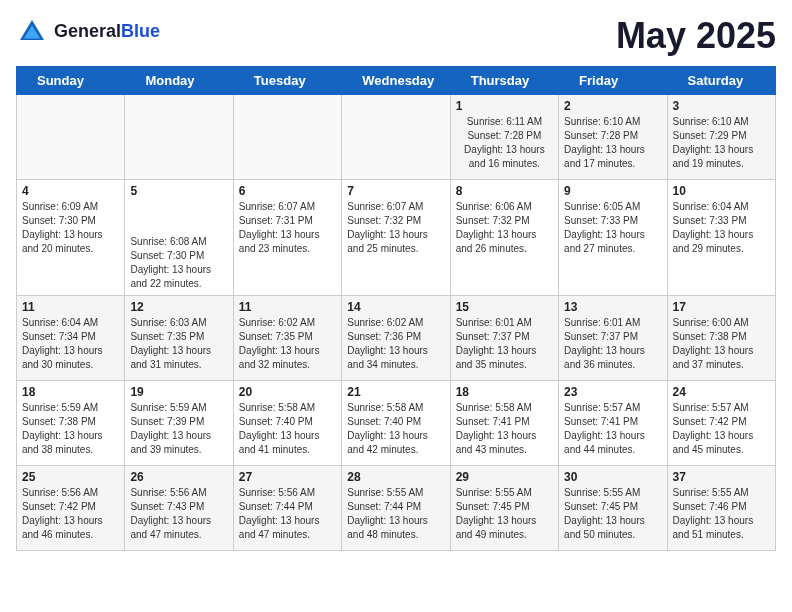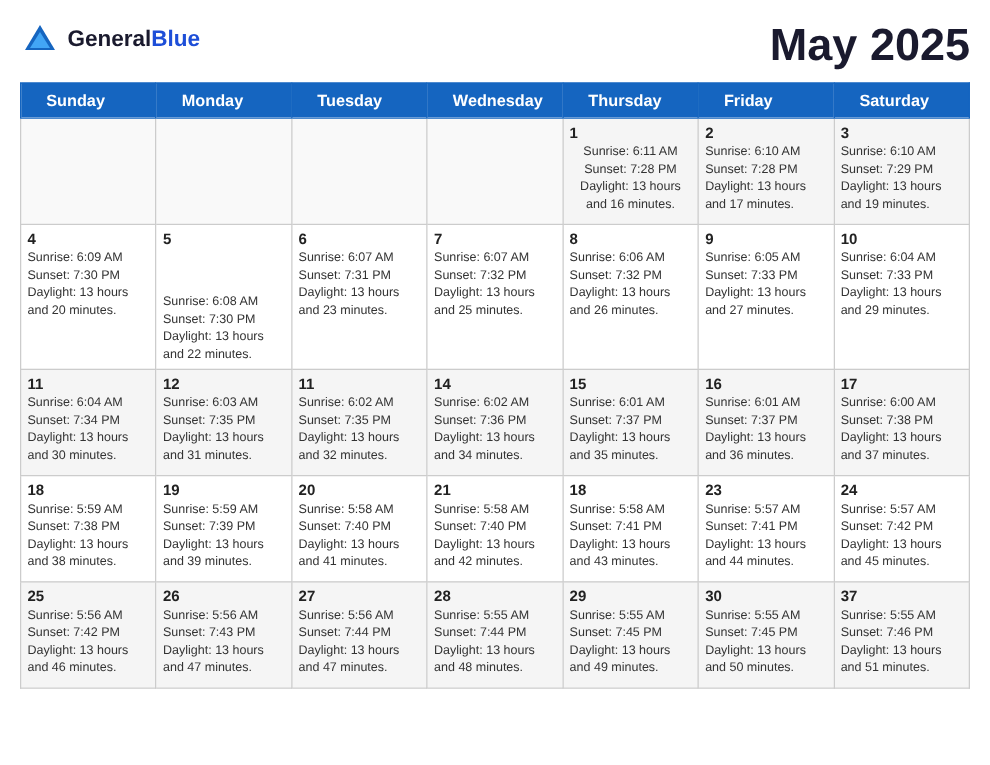--- a/index.html
+++ b/index.html
@@ -224,21 +224,21 @@
 Sunset: 7:36 PM
 Daylight: 13 hours and 34 minutes.</div>
         </td>
         <td>
           <span class="day-number">15</span>
           <div class="day-info" style="white-space: pre-line;">Sunrise: 6:01 AM
 Sunset: 7:37 PM
 Daylight: 13 hours and 35 minutes.</div>
         </td>
         <td>
-          <span class="day-number">16</span>
+          <span class="day-number">13</span>
           <div class="day-info" style="white-space: pre-line;">Sunrise: 6:01 AM
 Sunset: 7:37 PM
 Daylight: 13 hours and 36 minutes.</div>
         </td>
         <td>
           <span class="day-number">17</span>
           <div class="day-info" style="white-space: pre-line;">Sunrise: 6:00 AM
 Sunset: 7:38 PM
 Daylight: 13 hours and 37 minutes.</div>
         </td>

